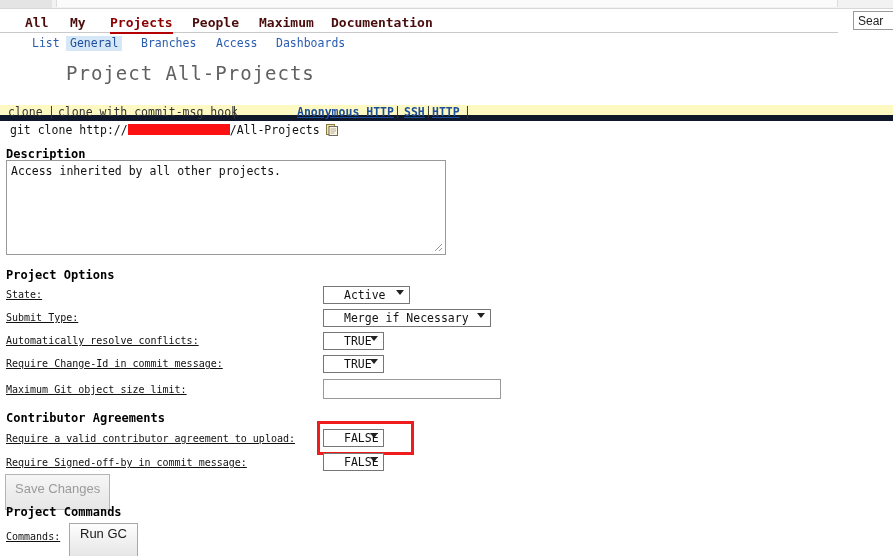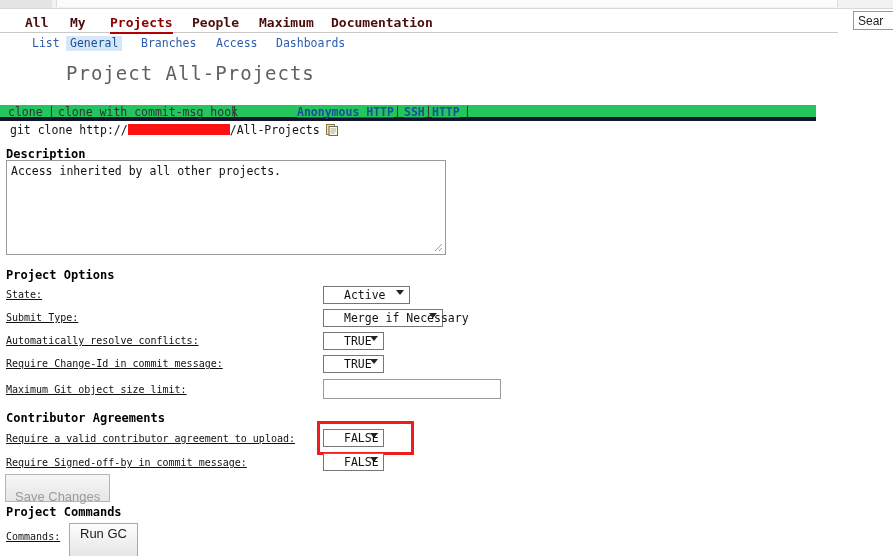--- a/index.html
+++ b/index.html
@@ -120,24 +120,24 @@
     letter-spacing: 1px;
     white-space: nowrap;
     margin-left: 48px;
   }
 
   
   #clone-bar {
     position: absolute;
     top: 105px;
     left: 0;
-    width: 816px;
+    width: 893px;
     height: 16px;
-    background: #22c55e;
-    border-bottom: 4px solid #0f172a;
+    background: #fef9c3;
+    border-bottom: 6px solid #0f172a;
     box-sizing: border-box;
   }
   .clone-tab {
     position: absolute;
     top: 0;
     font-family: "DejaVu Sans Mono", monospace;
     font-size: 11.5px;
     color: #333333;
     line-height: 15px;
     white-space: nowrap;
@@ -283,22 +283,22 @@
     border: 3px solid #ee1c1c;
     box-sizing: border-box;
     pointer-events: none;
   }
 
   
   #save-changes-button {
     position: absolute;
     left: 5px;
     top: 474px;
-    height: 28px;
-    padding: 12px 9px;
+    height: 36px;
+    padding: 4px 9px;
     border: 1px solid #b4b4b4;
     background: linear-gradient(#f6f6f6, #e6e6e6);
     color: #9b9b9b;
     font-family: "Liberation Sans", sans-serif;
     font-size: 13px;
     line-height: 20px;
     box-sizing: border-box;
     white-space: nowrap;
   }
   #run-gc-button {
@@ -376,21 +376,21 @@
 
 <div class="section-heading" style="top:268px">Project Options</div>
 
 <div class="form-label" style="top:289px">State:</div>
 <div class="dropdown" style="left:323px;top:286px;width:87px">
   <span>Active</span>
   <span class="caret"></span>
 </div>
 
 <div class="form-label" style="top:312px">Submit Type:</div>
-<div class="dropdown" style="left:323px;top:309px;width:120px">
+<div class="dropdown" style="left:323px;top:309px;width:168px">
   <span>Merge if Necessary</span>
   <span class="caret"></span>
 </div>
 
 <div class="form-label" style="top:335px">Automatically resolve conflicts:</div>
 <div class="dropdown" style="left:323px;top:332px;width:61px">
   <span>TRUE</span>
   <span class="caret"></span>
 </div>
 

